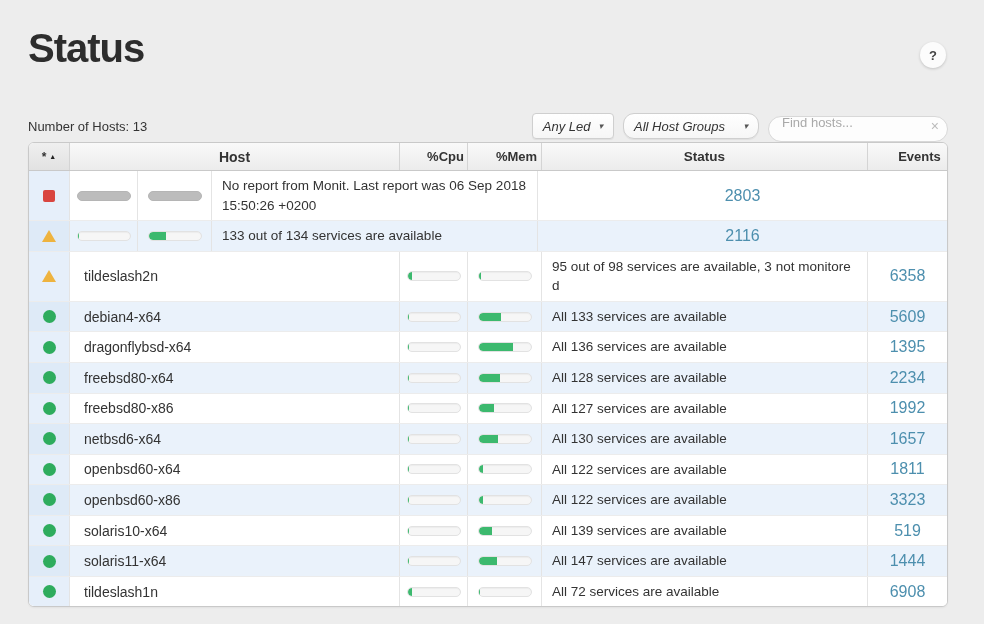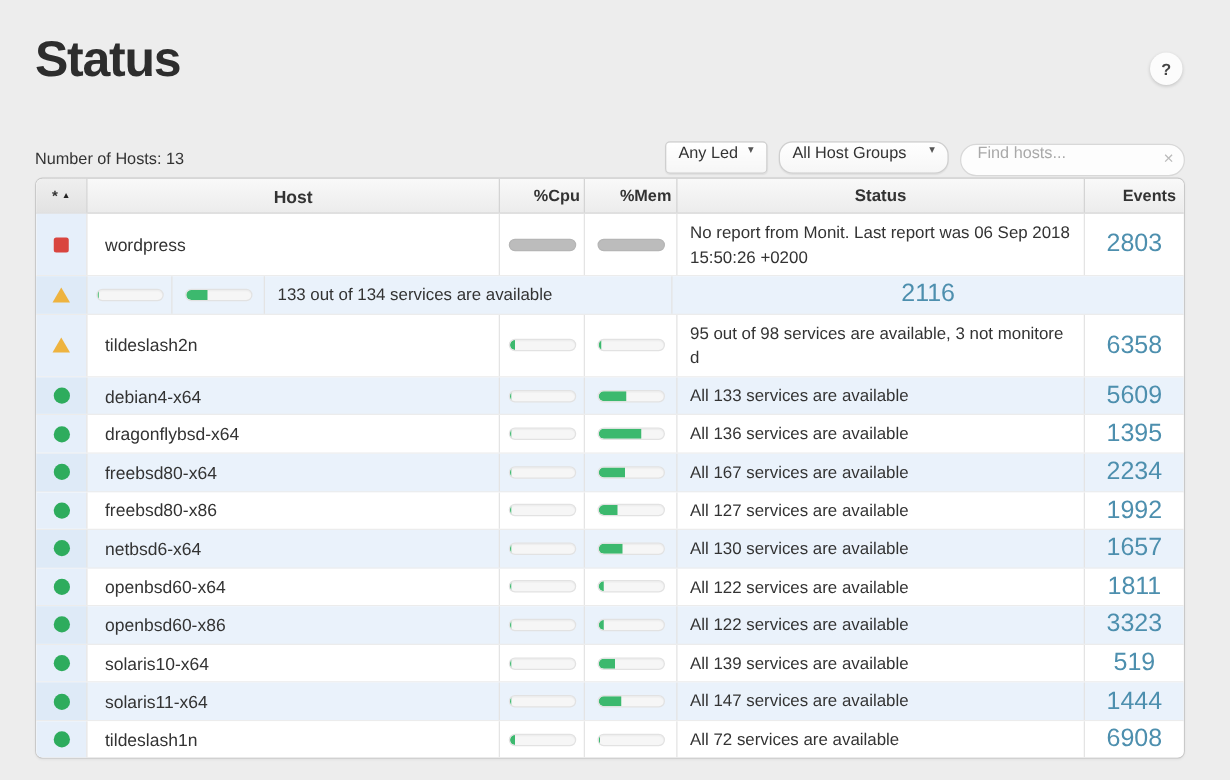--- a/index.html
+++ b/index.html
@@ -42,25 +42,26 @@
     width: 920px;
   }
   .hosts-count { font-size: 13px; color: #333; padding-bottom: 5px; }
   .filters { display: flex; align-items: center; gap: 9px; }
   .btn {
     height: 26px;
     background: linear-gradient(#ffffff, #f6f6f6);
     border: 1px solid #cfcfcf;
     border-radius: 4px;
     box-shadow: 0 1px 1px rgba(0,0,0,.06);
-    display: flex; 
+    display: flex; align-items: center;
     font-size: 13px; color: #333;
     padding: 0 10px;
     cursor: pointer;
     white-space: nowrap;
+    font-style: italic;
   }
   .btn .caret { font-size: 9px; color: #555; margin-left: 8px; }
   .btn.wide { width: 136px; justify-content: space-between; border-radius: 11px; }
   .search-wrap {
     position: relative;
     width: 180px; height: 26px;
   }
   .search-input {
     width: 100%; height: 100%;
     border: 1px solid #d8d8d8;
@@ -117,21 +118,21 @@
 
   .host-cell { padding-left: 14px; font-size: 14px; color: #333; }
   .cpu-cell, .mem-cell { justify-content: center; }
   .status-cell {
     padding: 5px 10px;
     font-size: 13.5px;
     line-height: 1.45;
     word-break: break-all;
   }
   .events-cell { justify-content: center; }
-  .events-link { font-size: 20px; color: #4d8fae; text-decoration: none; cursor: pointer; }
+  .events-link { font-size: 16px; color: #4d8fae; text-decoration: none; cursor: pointer; }
 
   
   .led { display: inline-block; }
   .led-green-circle { width: 13px; height: 13px; border-radius: 50%; background: #2eac5d; }
   .led-red-square { width: 12px; height: 12px; border-radius: 2px; background: #d9453f; }
   .led-yellow-triangle {
     width: 0; height: 0;
     border-left: 7px solid transparent;
     border-right: 7px solid transparent;
     border-bottom: 12px solid #eeb33f;
@@ -193,21 +194,20 @@
       <div class="cell cpu-cell">%Cpu</div>
       <div class="cell mem-cell">%Mem</div>
       <div class="cell status-cell" style="justify-content:center;padding:0">Status</div>
       <div class="cell events-cell">Events</div>
     </div>
     <div class="t-body">
         <div class="t-row">
     <div class="cell led-cell">
       <span class="led led-red-square"></span>
     </div>
-    <div class="cell host-cell host-name">wordpress</div>
     <div class="cell cpu-cell">
       <span class="bar cpu stale">
               <span class="fill" style="width: 100%;"></span>
             </span>
     </div>
     <div class="cell mem-cell">
       <span class="bar mem stale">
               <span class="fill" style="width: 100%;"></span>
             </span>
     </div>
@@ -303,21 +303,21 @@
     <div class="cell cpu-cell">
       <span class="bar cpu">
               <span class="fill" style="width: 3%;"></span>
             </span>
     </div>
     <div class="cell mem-cell">
       <span class="bar mem">
               <span class="fill" style="width: 41%;"></span>
             </span>
     </div>
-    <div class="cell status-cell status-text">All 167 services are available</div>
+    <div class="cell status-cell status-text">All 128 services are available</div>
     <div class="cell events-cell">
       <a class="events-link">2234</a>
     </div>
   </div>
         <div class="t-row">
     <div class="cell led-cell">
       <span class="led led-green-circle"></span>
     </div>
     <div class="cell host-cell host-name">freebsd80-x86</div>
     <div class="cell cpu-cell">

